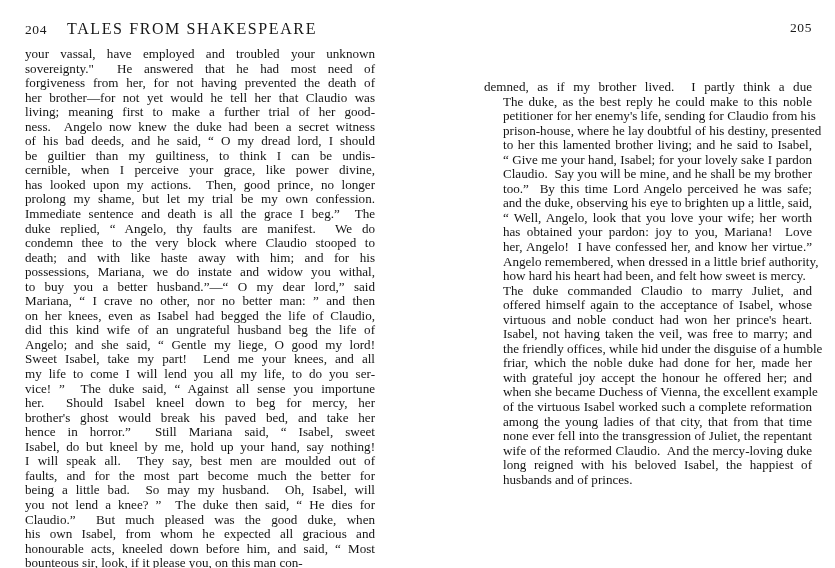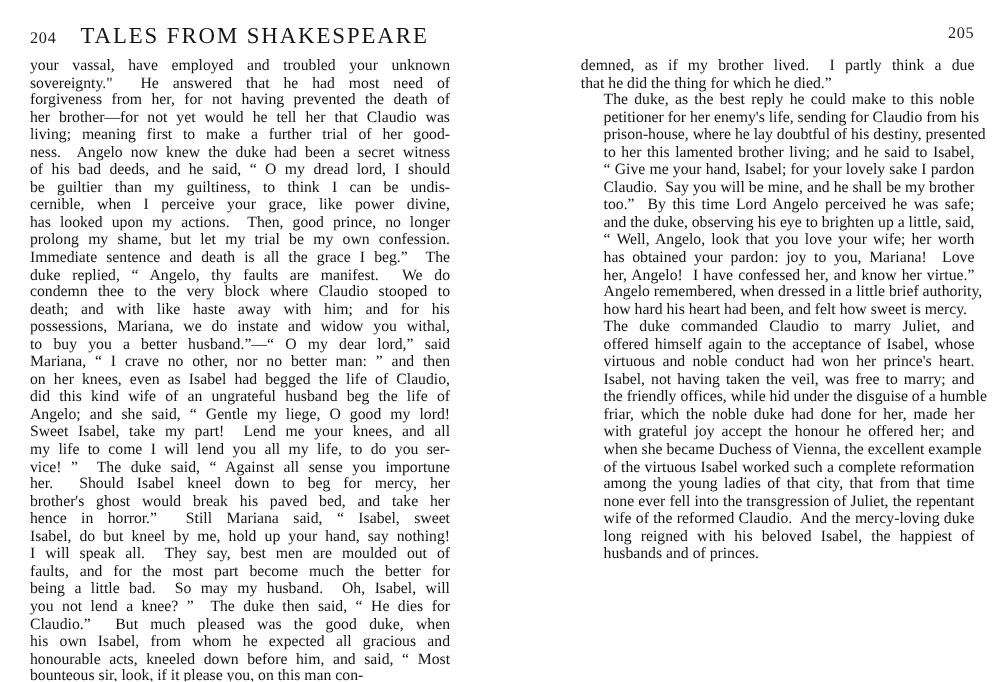--- a/index.html
+++ b/index.html
@@ -31,39 +31,39 @@
   }
   .runhead.left  { left: 25px; }
   .runhead.right { right: 23px; }
 
   .folio {
     font-size: 13.5px;
     letter-spacing: 0.6px;
     color: #1c1c1c;
   }
   .runhead-title {
-    font-size: 19px;
+    font-size: 16px;
     letter-spacing: 1.6px;
   }
   .runhead.left .folio { margin-right: 20px; }
   .runhead.right .folio { margin-left: 22px; text-align: right; }
 
   
   .column {
     position: absolute;
     top: 47px;
     font-size: 13.1px;
     line-height: 14.55px;
     text-align: justify;
     text-align-last: left;
     color: #141414;
     -webkit-font-smoothing: antialiased;
   }
   .column.left  { left: 25px;  width: 350px; }
-  .column.right { left: 484px; width: 328px; }
+  .column.right { left: 484px; width: 328px; margin-top: 33px; }
 
   .para {
     margin: 0;
     text-indent: 0;
     white-space: pre-wrap;
   }
   .para.indent { text-indent: 19px; }
 
   
   .ln {
@@ -87,18 +87,18 @@
   </div>
 
   <div class="runhead right">
     <span class="folio">205</span>
   </div>
 
   <div class="column left" id="col-left">
       <p class="para"><span class="ln">your vassal, have employed and troubled your unknown</span><span class="ln">sovereignty."  He answered that he had most need of</span><span class="ln">forgiveness from her, for not having prevented the death of</span><span class="ln">her brother—for not yet would he tell her that Claudio was</span><span class="ln">living; meaning first to make a further trial of her good-</span><span class="ln">ness.  Angelo now knew the duke had been a secret witness</span><span class="ln">of his bad deeds, and he said, “ O my dread lord, I should</span><span class="ln">be guiltier than my guiltiness, to think I can be undis-</span><span class="ln">cernible, when I perceive your grace, like power divine,</span><span class="ln">has looked upon my actions.  Then, good prince, no longer</span><span class="ln">prolong my shame, but let my trial be my own confession.</span><span class="ln">Immediate sentence and death is all the grace I beg.”  The</span><span class="ln">duke replied, “ Angelo, thy faults are manifest.  We do</span><span class="ln">condemn thee to the very block where Claudio stooped to</span><span class="ln">death; and with like haste away with him; and for his</span><span class="ln">possessions, Mariana, we do instate and widow you withal,</span><span class="ln">to buy you a better husband.”—“ O my dear lord,” said</span><span class="ln">Mariana, “ I crave no other, nor no better man: ” and then</span><span class="ln">on her knees, even as Isabel had begged the life of Claudio,</span><span class="ln">did this kind wife of an ungrateful husband beg the life of</span><span class="ln">Angelo; and she said, “ Gentle my liege, O good my lord!</span><span class="ln">Sweet Isabel, take my part!  Lend me your knees, and all</span><span class="ln">my life to come I will lend you all my life, to do you ser-</span><span class="ln">vice! ”  The duke said, “ Against all sense you importune</span><span class="ln">her.  Should Isabel kneel down to beg for mercy, her</span><span class="ln">brother's ghost would break his paved bed, and take her</span><span class="ln">hence in horror.”  Still Mariana said, “ Isabel, sweet</span><span class="ln">Isabel, do but kneel by me, hold up your hand, say nothing!</span><span class="ln">I will speak all.  They say, best men are moulded out of</span><span class="ln">faults, and for the most part become much the better for</span><span class="ln">being a little bad.  So may my husband.  Oh, Isabel, will</span><span class="ln">you not lend a knee? ”  The duke then said, “ He dies for</span><span class="ln">Claudio.”  But much pleased was the good duke, when</span><span class="ln">his own Isabel, from whom he expected all gracious and</span><span class="ln">honourable acts, kneeled down before him, and said, “ Most</span><span class="ln last">bounteous sir, look, if it please you, on this man con-</span></p>
     </div>
   <div class="column right" id="col-right">
-      <p class="para"><span class="ln">demned, as if my brother lived.  I partly think a due</span><span class="ln last">that he did the thing for which he died.”</span></p>
+      <p class="para"><span class="ln">demned, as if my brother lived.  I partly think a due</span></p>
       <p class="para indent"><span class="ln">The duke, as the best reply he could make to this noble</span><span class="ln">petitioner for her enemy's life, sending for Claudio from his</span><span class="ln">prison-house, where he lay doubtful of his destiny, presented</span><span class="ln">to her this lamented brother living; and he said to Isabel,</span><span class="ln">“ Give me your hand, Isabel; for your lovely sake I pardon</span><span class="ln">Claudio.  Say you will be mine, and he shall be my brother</span><span class="ln">too.”  By this time Lord Angelo perceived he was safe;</span><span class="ln">and the duke, observing his eye to brighten up a little, said,</span><span class="ln">“ Well, Angelo, look that you love your wife; her worth</span><span class="ln">has obtained your pardon: joy to you, Mariana!  Love</span><span class="ln">her, Angelo!  I have confessed her, and know her virtue.”</span><span class="ln">Angelo remembered, when dressed in a little brief authority,</span><span class="ln last">how hard his heart had been, and felt how sweet is mercy.</span></p>
       <p class="para indent"><span class="ln">The duke commanded Claudio to marry Juliet, and</span><span class="ln">offered himself again to the acceptance of Isabel, whose</span><span class="ln">virtuous and noble conduct had won her prince's heart.</span><span class="ln">Isabel, not having taken the veil, was free to marry; and</span><span class="ln">the friendly offices, while hid under the disguise of a humble</span><span class="ln">friar, which the noble duke had done for her, made her</span><span class="ln">with grateful joy accept the honour he offered her; and</span><span class="ln">when she became Duchess of Vienna, the excellent example</span><span class="ln">of the virtuous Isabel worked such a complete reformation</span><span class="ln">among the young ladies of that city, that from that time</span><span class="ln">none ever fell into the transgression of Juliet, the repentant</span><span class="ln">wife of the reformed Claudio.  And the mercy-loving duke</span><span class="ln">long reigned with his beloved Isabel, the happiest of</span><span class="ln last">husbands and of princes.</span></p>
     </div>
 
 </div>
 
 </body></html>

